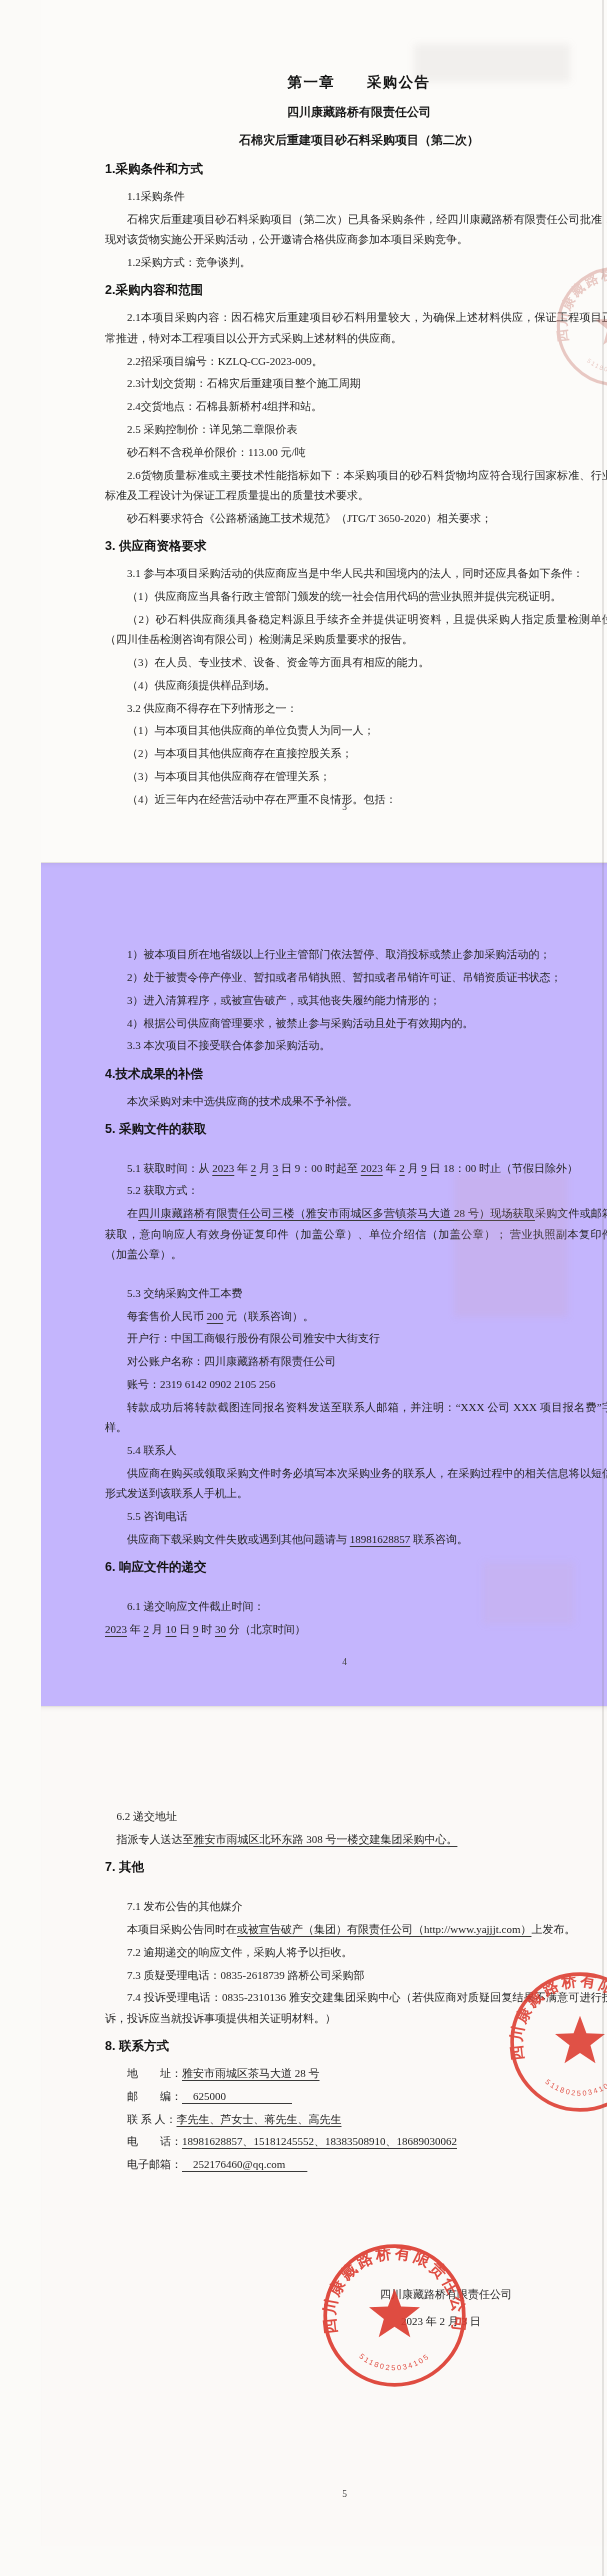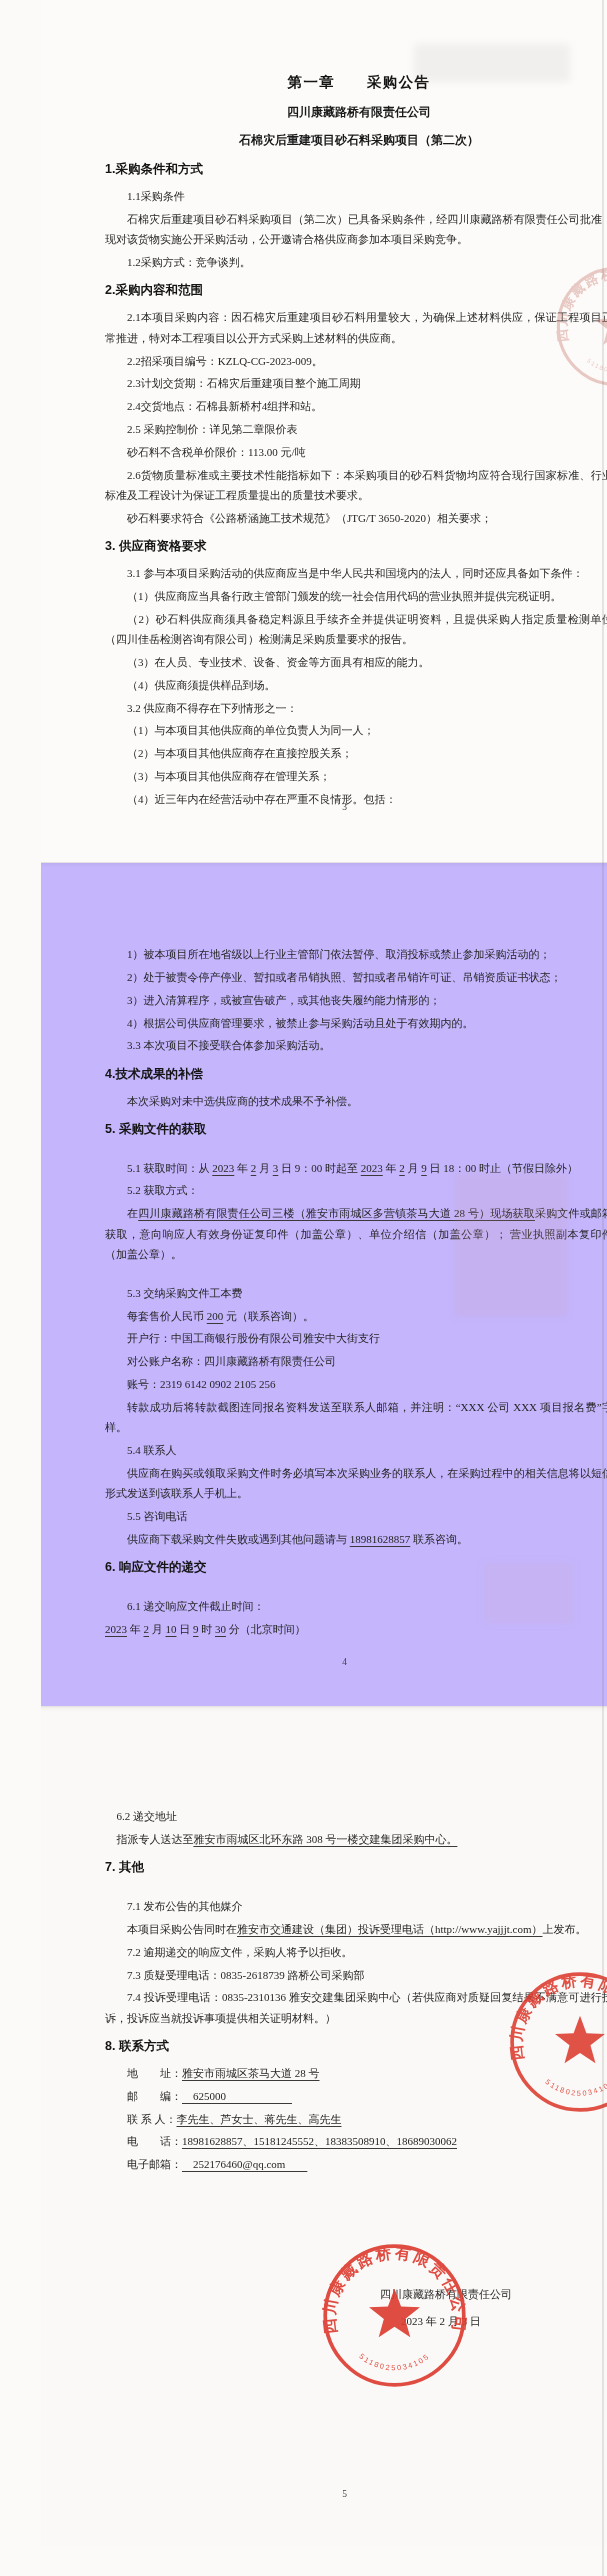--- a/index.html
+++ b/index.html
@@ -121,21 +121,21 @@
 
     <div class="pagenum pn-2">4</div>
   </section>
 
   <section class="sheet sheet-3">
     <div class="ln ind1">6.2 递交地址</div>
     <div class="ln ind1"><span>指派专人送达至</span><span class="u">雅安市雨城区北环东路 308 号一楼交建集团采购中心。</span></div>
 
     <div class="h2">7. 其他</div>
     <div class="ln ind2 mt-lg">7.1 发布公告的其他媒介</div>
-    <div class="ln para"><span>本项目采购公告同时在</span><span class="u">雅安市交通建设（集团）投诉受理电话（http://www.yajjjt.com）</span><span>上发布。</span></div>
+    <div class="ln para"><span>本项目采购公告同时在</span><span class="u">或被宣告破产（集团）有限责任公司（http://www.yajjjt.com）</span><span>上发布。</span></div>
     <div class="ln ind2">7.2 逾期递交的响应文件，采购人将予以拒收。</div>
     <div class="ln ind2">7.3 质疑受理电话：0835-2618739 路桥公司采购部</div>
     <div class="ln para">7.4 投诉受理电话：0835-2310136 雅安交建集团采购中心（若供应商对质疑回复结果不满意可进行投诉，投诉应当就投诉事项提供相关证明材料。）</div>
 
     <div class="h2">8. 联系方式</div>
     <div class="ln ind2"><span>地　　址：</span><span class="u">雅安市雨城区茶马大道 28 号</span></div>
     <div class="ln ind2"><span>邮　　编：</span><span class="u">　625000　　　　　　</span></div>
     <div class="ln ind2"><span>联 系 人：</span><span class="u">李先生、芦女士、蒋先生、高先生</span></div>
     <div class="ln ind2"><span>电　　话：</span><span class="u">18981628857、15181245552、18383508910、18689030062</span></div>
     <div class="ln ind2"><span>电子邮箱：</span><span class="u">　252176460@qq.com　　</span></div>

